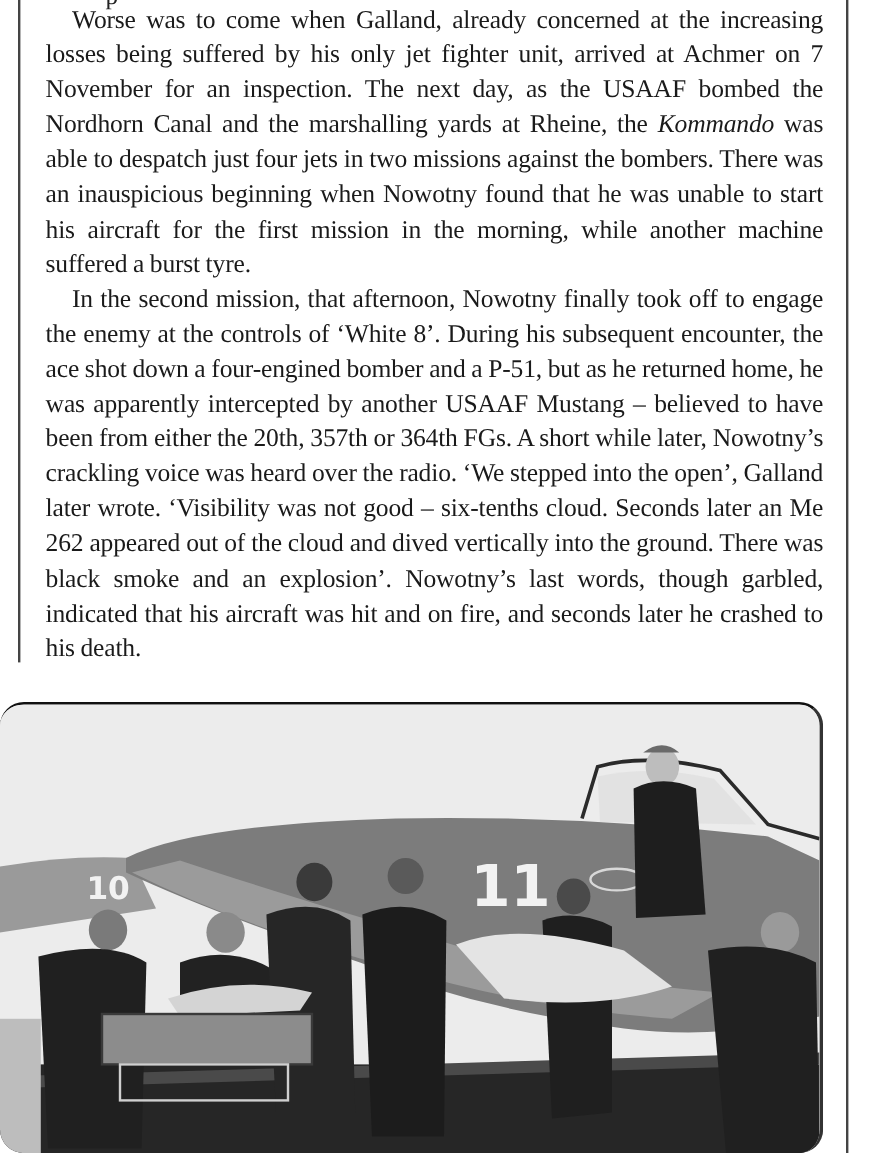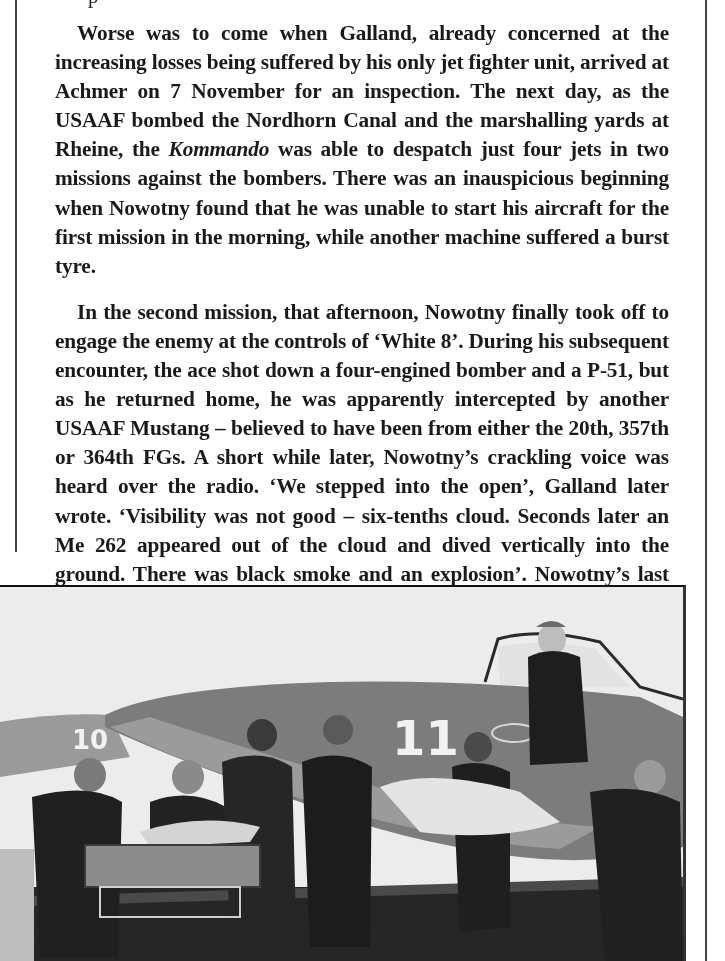--- a/index.html
+++ b/index.html
@@ -18,28 +18,28 @@
   }
   .prev-fragment {
     position: absolute; left: 88px; top: -14px; font-size: 21px; line-height: 20px;
     color: #222;
   }
   .text-col {
     position: absolute; left: 38px; top: 2px; width: 648px;
     font-size: 21.3px; line-height: 29.1px;
   }
   .para {
-    margin: 17px; text-align: justify; text-indent: 22px;
-    letter-spacing: -0.15px; word-spacing: -0.5px; font-weight: bold;
+    margin: 0; text-align: justify; text-indent: 22px;
+    letter-spacing: -0.15px; word-spacing: -0.5px;
   }
   .para em { font-style: italic; }
   .photo {
     position: absolute; left: 0; top: 585px; width: 686px; height: 376px;
     border-top: 2px solid #111; border-right: 3px solid #333;
-    box-sizing: border-box; overflow: hidden; background: #e9e9e9;
+    box-sizing: border-box; overflow: hidden; background: #e9e9e9; border-radius: 20px;
   }
   .photo svg { display: block; }
 </style>
 </head>
 <body>
 
 <div class="rule-left"></div>
 <div class="rule-right"></div>
 
 <div class="prev-fragment">p</div>

